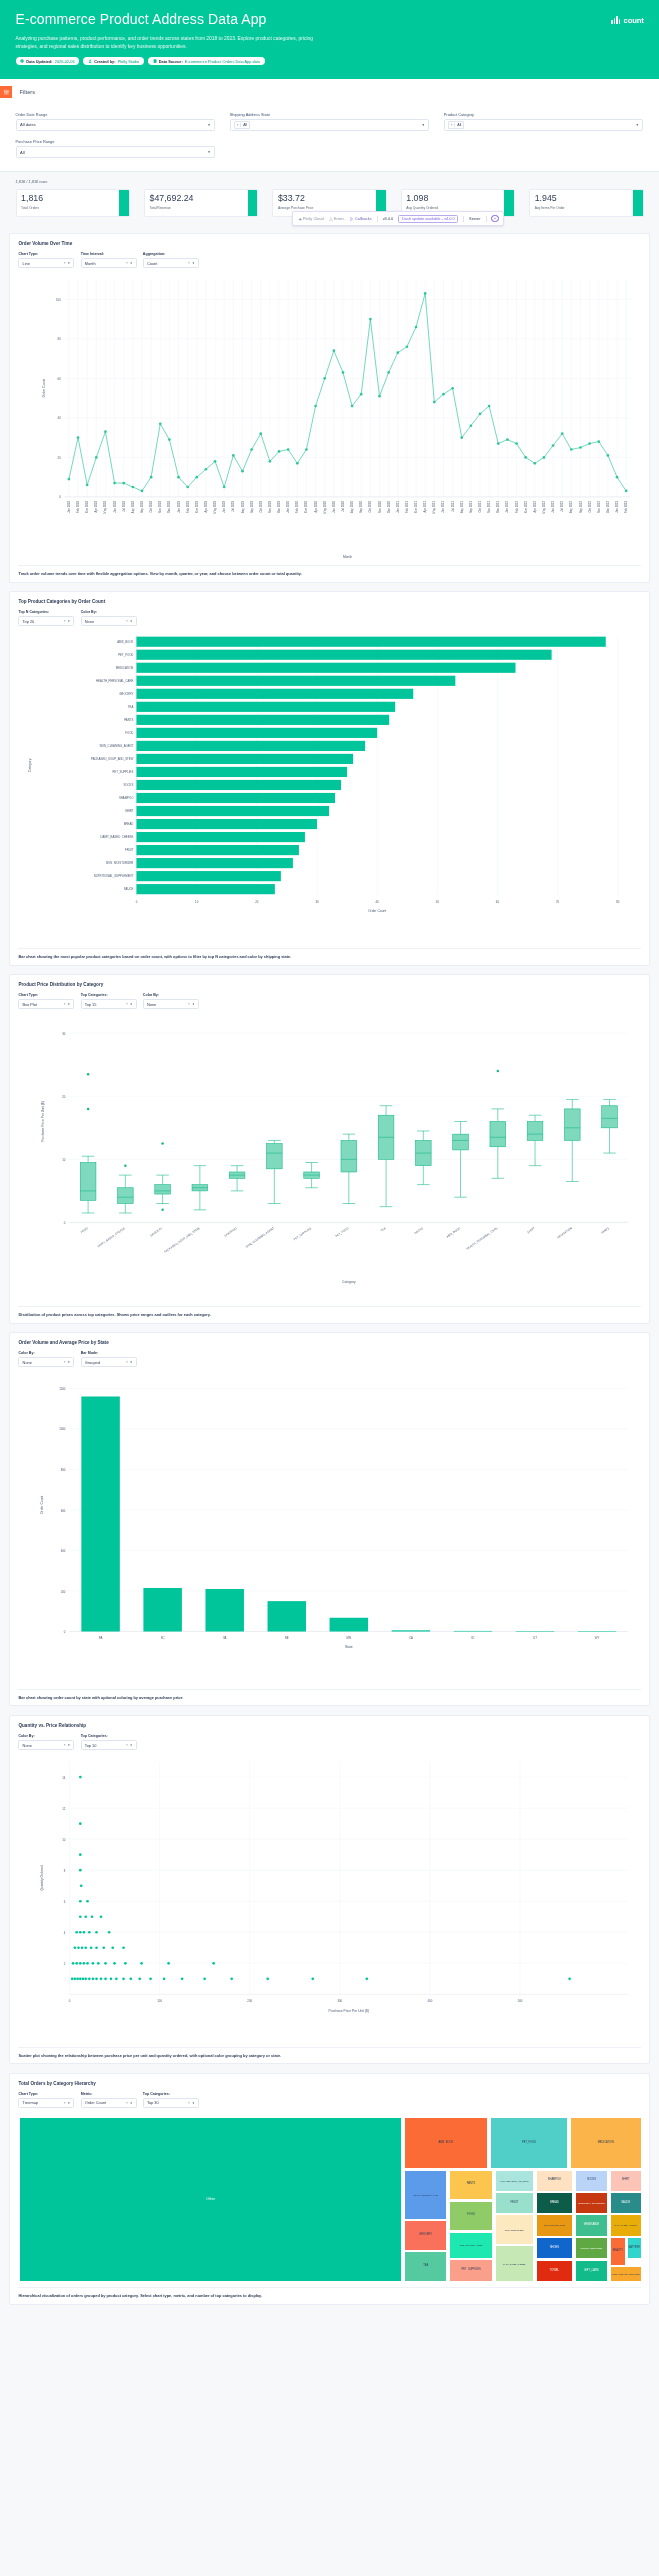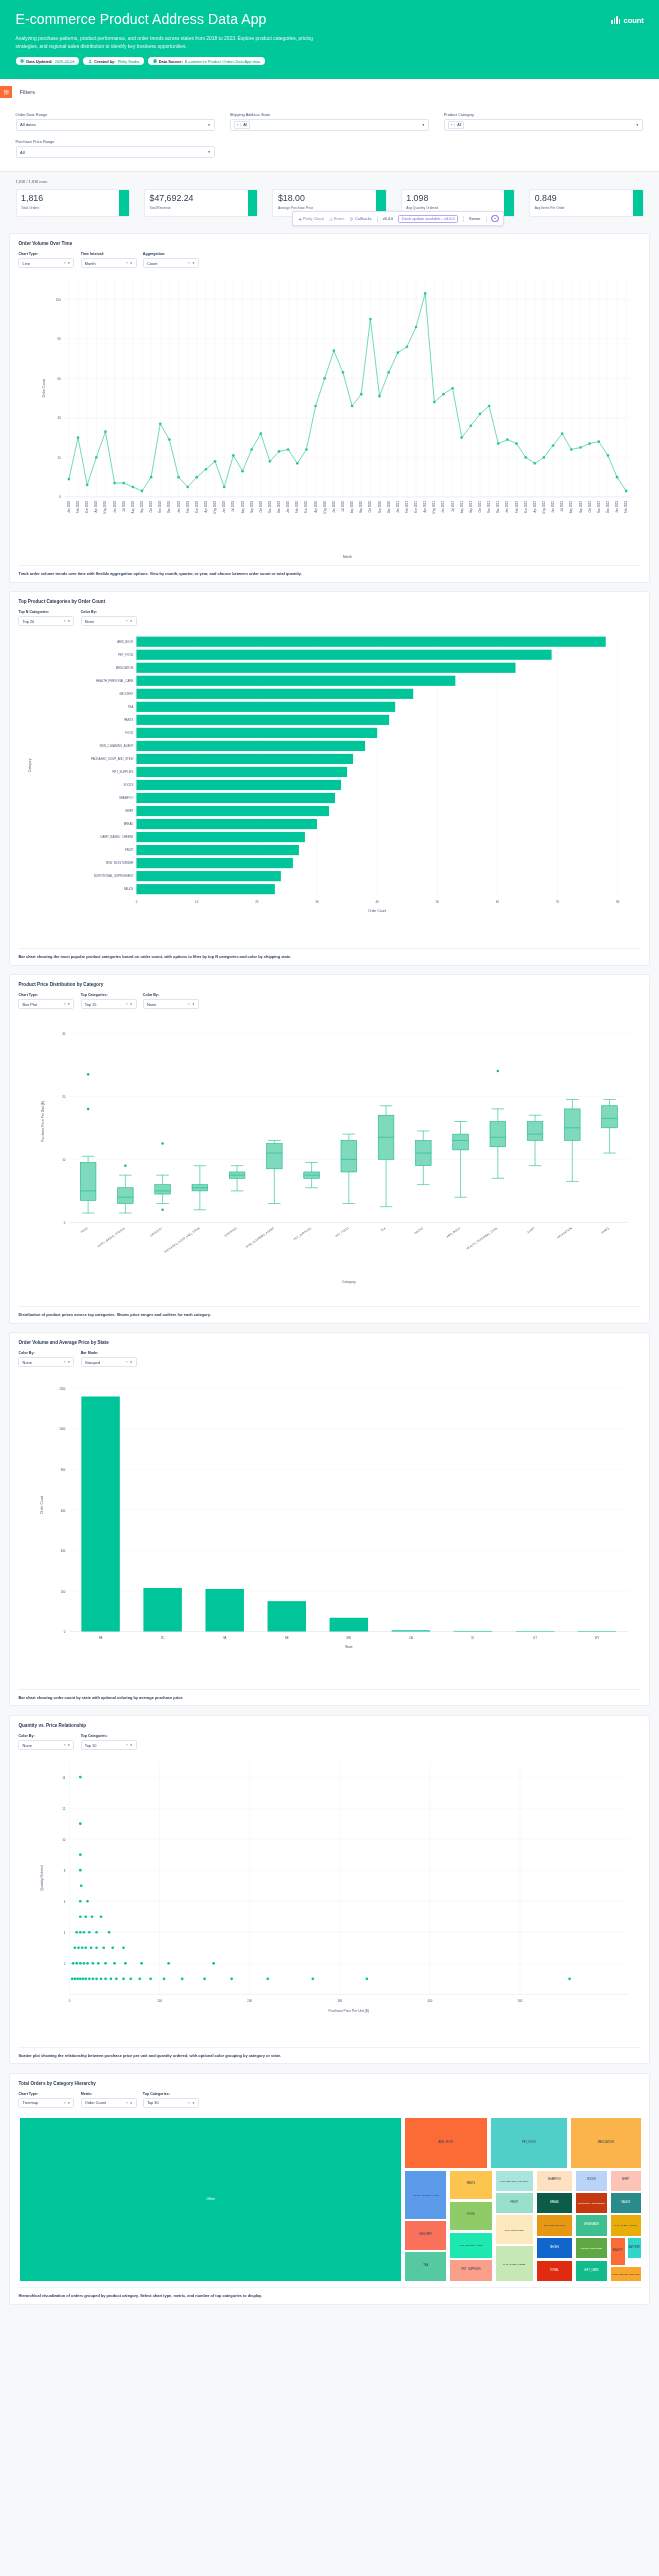--- a/index.html
+++ b/index.html
@@ -254,31 +254,31 @@
       <div class="val">1,816</div>
       <div class="lab">Total Orders</div>
       <div class="acc"></div>
     </div>
     <div class="kpi">
       <div class="val">$47,692.24</div>
       <div class="lab">Total Revenue</div>
       <div class="acc"></div>
     </div>
     <div class="kpi">
-      <div class="val">$18.00</div>
+      <div class="val">$33.72</div>
       <div class="lab">Average Purchase Price</div>
       <div class="acc"></div>
     </div>
     <div class="kpi">
       <div class="val">1.098</div>
       <div class="lab">Avg Quantity Ordered</div>
       <div class="acc"></div>
     </div>
     <div class="kpi">
-      <div class="val">0.849</div>
+      <div class="val">1.945</div>
       <div class="lab">Avg Items Per Order</div>
       <div class="acc"></div>
     </div>
   </div>
 
   <div class="devbar" style="left:292px; top:39px;">
     <span class="grey">
       <svg width="4.1" height="4.1" viewBox="0 0 16 16" style="vertical-align:-0.5px">
           <path d="M3 10a3 3 0 013-3 3.5 3.5 0 016.6 1.2A2.6 2.6 0 0113 13H5.5A2.6 2.6 0 013 10z" fill="#9aa1b1"></path>
         </svg>

